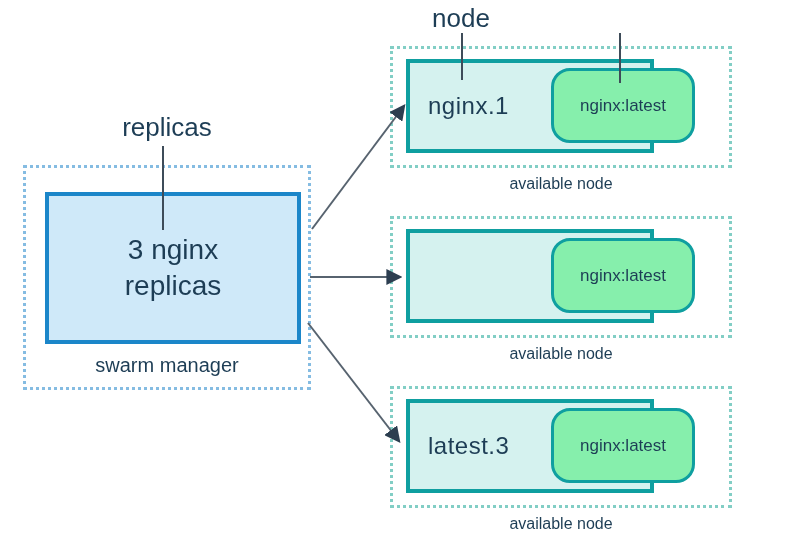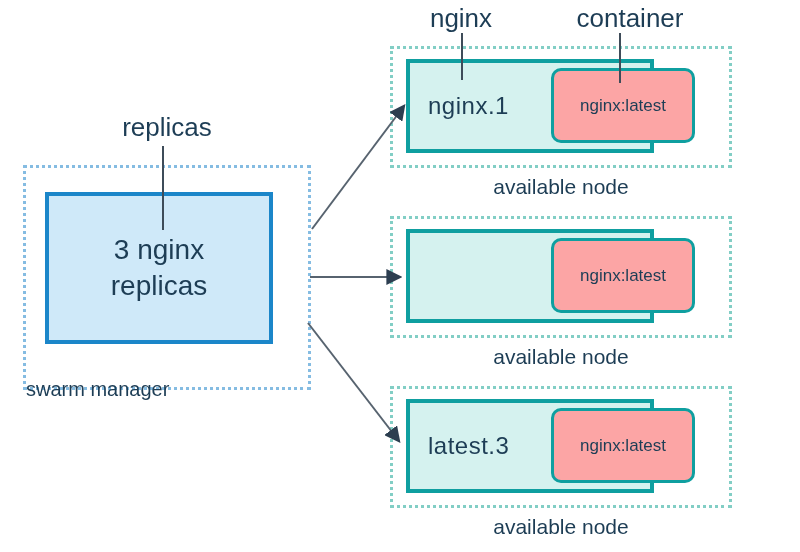--- a/index.html
+++ b/index.html
@@ -54,42 +54,41 @@
   .swarm-dotted {
     position: absolute;
     left: 23px; top: 165px;
     width: 288px; height: 225px;
     border: 3px dotted var(--service-dotted);
     z-index: 1;
   }
   .service-box {
     position: absolute;
     left: 19px; top: 24px;
-    width: 228px; height: 152px;
+    width: 256px; height: 152px;
     background: var(--service-fill);
     border: 4px solid var(--service-border);
     display: flex;
     align-items: center;
     justify-content: center;
   }
   .service-box-text {
     font-size: 28px;
     line-height: 36px;
     text-align: center;
     white-space: pre-line;
     color: var(--text-navy);
   }
   .swarm-caption {
     position: absolute;
     left: 0; top: 186px;
     width: 100%;
-    text-align: left;
+    text-align: center;
     font-size: 20px;
     color: var(--text-navy);
-    margin-top: 24px;
   }
 
   
   .node-group {
     position: absolute;
     left: 390px;
     width: 342px;
     z-index: 1;
   }
   .node-group-1 { top: 46px; }
@@ -114,37 +113,37 @@
     padding-left: 18px;
     font-size: 24px;
     letter-spacing: 0.5px;
     color: var(--text-navy);
     white-space: nowrap;
   }
   .container-box {
     position: absolute;
     left: 141px; top: 5px;
     width: 144px; height: 75px;
-    background: #fca5a5;
+    background: #86efac;
     border: 3px solid var(--node-border);
-    border-radius: 10px;
+    border-radius: 19px;
     display: flex;
     align-items: center;
     justify-content: center;
   }
   .container-image {
     font-size: 17px;
     color: var(--text-navy);
     white-space: nowrap;
   }
   .node-caption {
     width: 100%;
     margin-top: 7px;
     text-align: center;
-    font-size: 21px;
+    font-size: 16px;
     color: var(--text-navy);
   }
 </style>
 </head>
 <body>
 
 <div class="canvas">
 
   <svg class="overlay" viewBox="0 0 800 552" xmlns="http://www.w3.org/2000/svg">
     <defs>
@@ -156,22 +155,21 @@
     <line class="leader" x1="163" y1="146" x2="163" y2="230"></line>
     <line class="leader" x1="462" y1="33" x2="462" y2="80"></line>
     <line class="leader" x1="620" y1="33" x2="620" y2="83"></line>
 
     <line class="arrow" x1="312" y1="229" x2="404" y2="106" marker-end="url(#ah)"></line>
     <line class="arrow" x1="310" y1="277" x2="400" y2="277" marker-end="url(#ah)"></line>
     <line class="arrow" x1="308" y1="323" x2="399" y2="441" marker-end="url(#ah)"></line>
   </svg>
 
   <div class="ann ann-service">replicas</div>
-  <div class="ann ann-task">nginx</div>
-  <div class="ann ann-container">container</div>
+  <div class="ann ann-task">node</div>
 
   <div class="swarm-dotted">
     <div class="service-box">
       <div class="service-box-text">3 nginx
 replicas</div>
     </div>
     <div class="swarm-caption">swarm manager</div>
   </div>
 
   <div class="node-group node-group-1">

